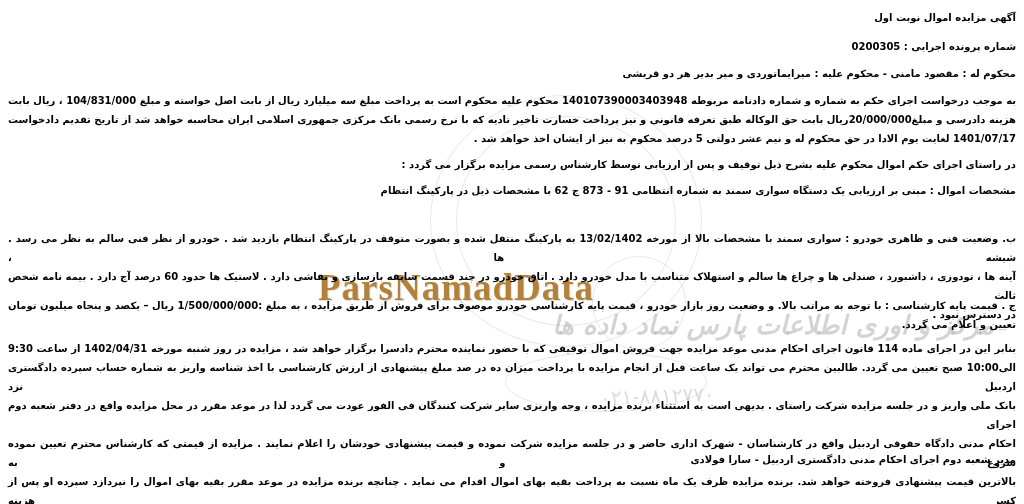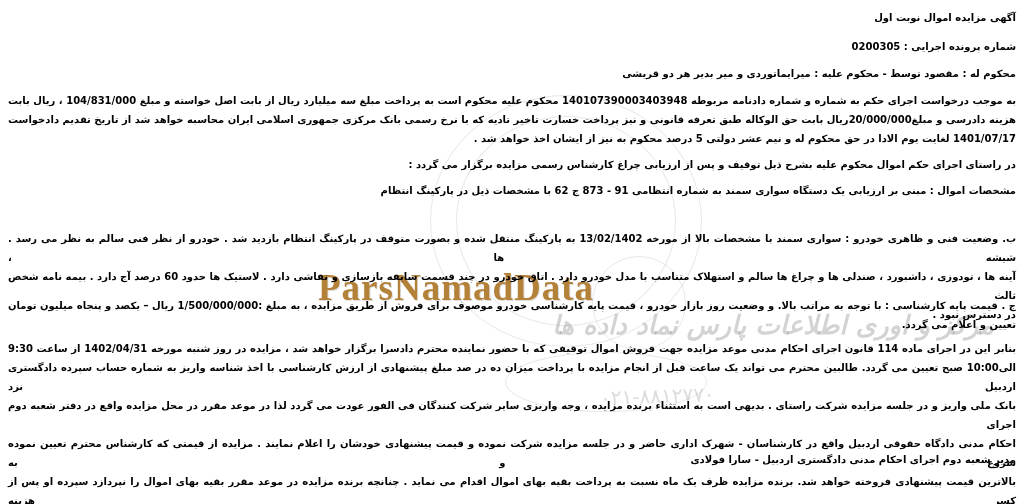--- a/index.html
+++ b/index.html
@@ -51,29 +51,29 @@
 <div class="wm wm-latin">ParsNamadData</div>
 <div class="wm wm-fa">مرکز و اوری اطلاعات پارس نماد داده ها</div>
 <div class="wm wm-phone">۰۲۱-۸۸۱۲۷۷۰</div>
 
 <div class="doc">
 
   <div class="block rline" style="top:8px;">آگهی مزایده اموال نوبت اول</div>
 
   <div class="block rline" style="top:37px;">شماره پرونده اجرایی : 0200305</div>
 
-  <div class="block rline" style="top:64px;">محکوم له : مقصود توسط - محکوم علیه : میرایماتوردی و میر بدیر هر دو قریشی</div>
+  <div class="block rline" style="top:64px;">محکوم له : مقصود مامنی - محکوم علیه : میرایماتوردی و میر بدیر هر دو قریشی</div>
 
   <div class="block" style="top:91px;">
     <div class="jline">به موجب درخواست اجرای حکم به شماره و شماره دادنامه مربوطه 140107390003403948 محکوم علیه محکوم است به پرداخت مبلغ سه میلیارد ریال از بابت اصل خواسته و مبلغ 104/831/000 ، ریال بابت</div>
     <div class="jline">هزینه دادرسی و مبلغ20/000/000ریال بابت حق الوکاله طبق تعرفه قانونی و نیز پرداخت خسارت تاخیر تادیه که با نرخ رسمی بانک مرکزی جمهوری اسلامی ایران محاسبه خواهد شد از تاریخ تقدیم دادخواست</div>
     <div class="rline">1401/07/17 لغایت یوم الادا در حق محکوم له و نیم عشر دولتی 5 درصد محکوم به نیز از ایشان اخذ خواهد شد .</div>
   </div>
 
-  <div class="block rline" style="top:155px;">در راستای اجرای حکم اموال محکوم علیه بشرح ذیل توقیف و پس از ارزیابی چراغ کارشناس رسمی مزایده  برگزار می گردد :</div>
+  <div class="block rline" style="top:155px;">در راستای اجرای حکم اموال محکوم علیه بشرح ذیل توقیف و پس از ارزیابی توسط کارشناس رسمی مزایده  برگزار می گردد :</div>
 
   <div class="block rline" style="top:181px;">مشخصات اموال : مبنی بر ارزیابی یک دستگاه سواری سمند به شماره انتظامی 91 - 873 ج 62  با مشخصات ذیل در پارکینگ انتظام</div>
 
 
   <div class="block" style="top:229px;">
     <div class="jline">ب. وضعیت فنی و ظاهری خودرو : سواری سمند با مشخصات بالا از مورخه 13/02/1402 به پارکینگ منتقل شده و بصورت متوقف در پارکینگ انتظام بازدید شد . خودرو از نظر فنی سالم به نظر می رسد . شیشه ها ،</div>
     <div class="jline">آینه ها ، تودوزی ، داشبورد ، صندلی ها و چراغ ها سالم و استهلاک متناسب با مدل خودرو دارد . اتاق خودرو در چند قسمت سابقه بازسازی و نقاشی دارد . لاستیک ها حدود 60 درصد آج دارد . بیمه نامه شخص ثالث</div>
     <div class="rline">در دسترس نبود .</div>
   </div>
 

